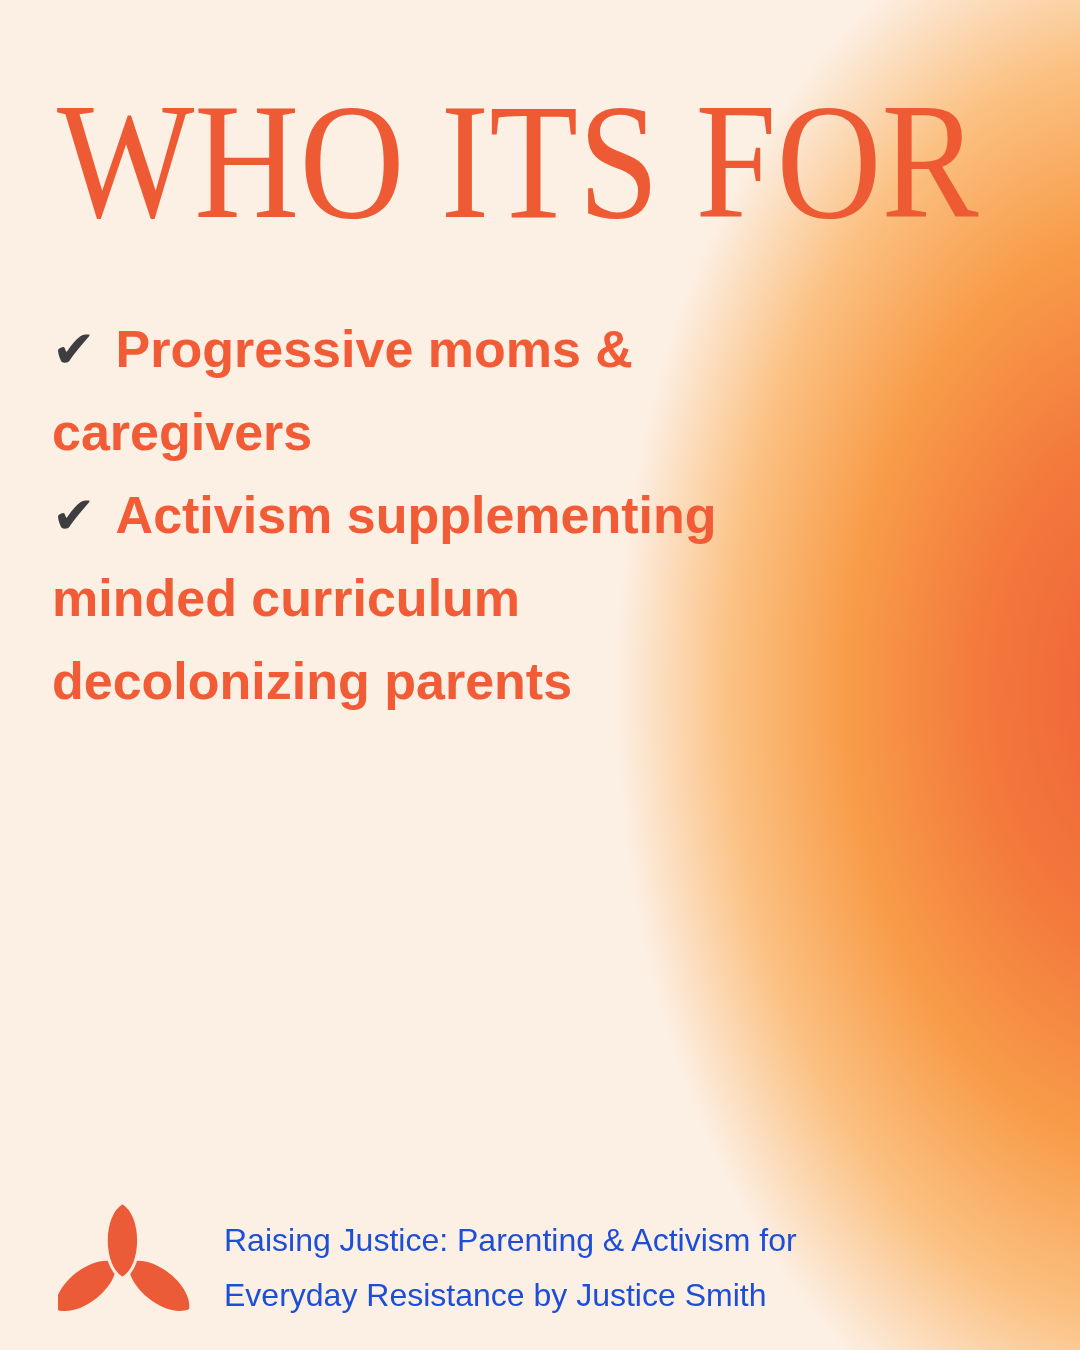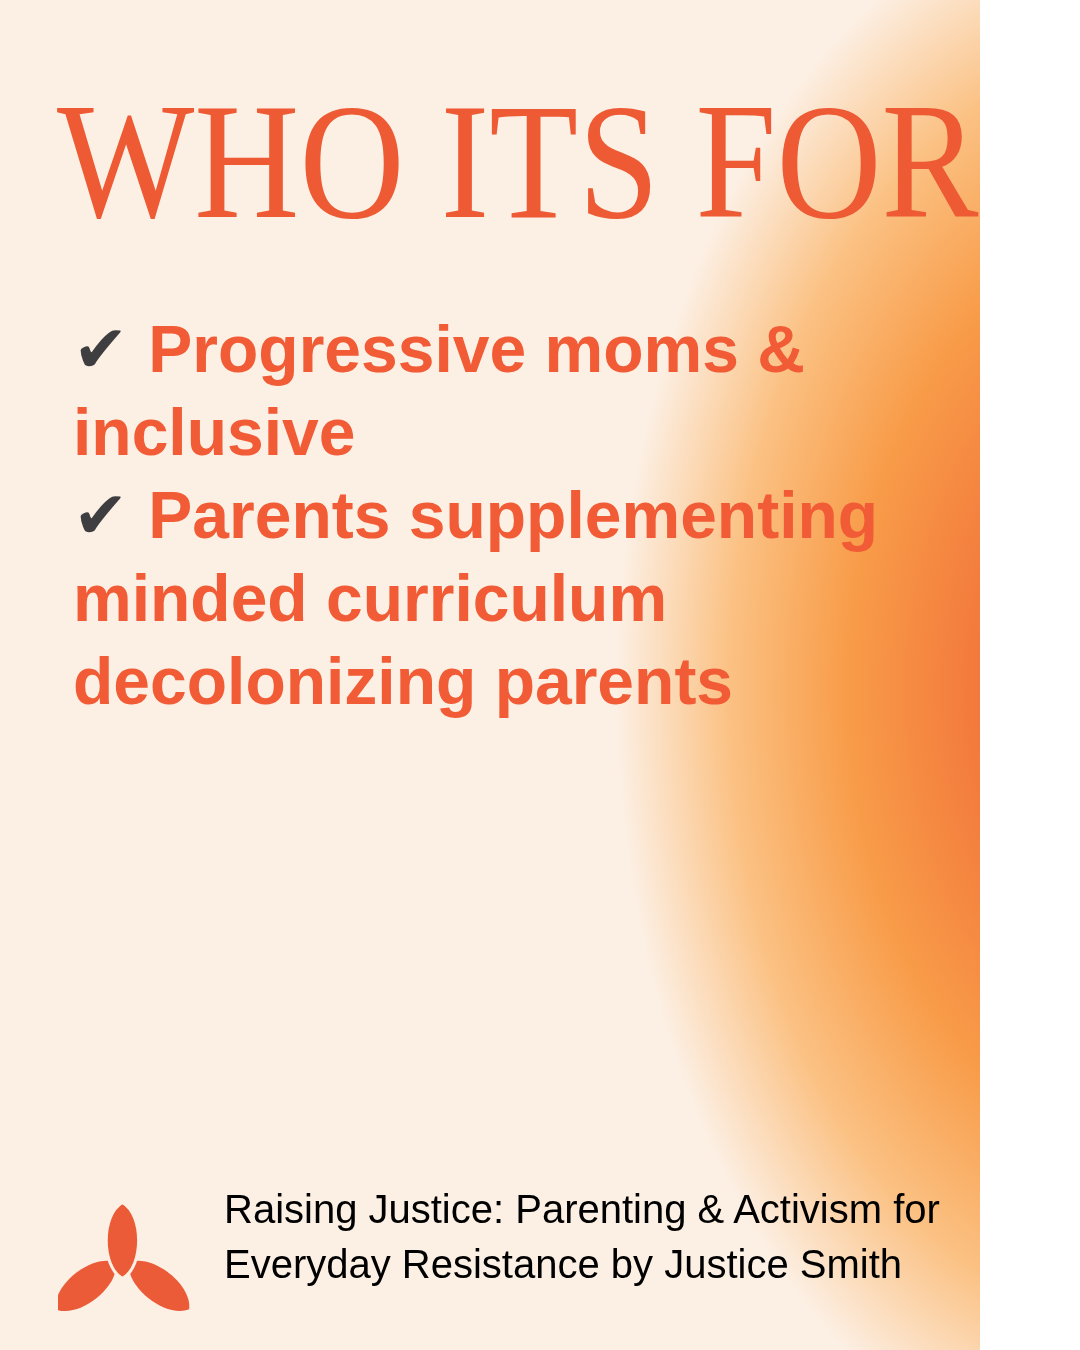--- a/index.html
+++ b/index.html
@@ -1,18 +1,18 @@
 <!DOCTYPE html>
 <html><head>
 <meta charset="utf-8">
 <style>
   html,body{margin:0;padding:0;background:#ffffff;}
   .canvas{
     position:relative;
-    width:980px;height:1350px;
+    width:1080px;height:1350px;
     overflow:hidden;
     background:#FCEFE3;
     font-family:"Liberation Sans", sans-serif;
   }
   .gradient-blob{
     position:absolute;inset:0;
     background:
       radial-gradient(ellipse 560px 840px at 1155px 690px,
         #EF5C37 0%,
         #F37A3C 32%,
@@ -29,65 +29,65 @@
     font-size:150px;
     line-height:1;
     letter-spacing:0;
     color:#ED5A34;
     white-space:nowrap;
     transform:scale(0.97,1.10);
     transform-origin:left top;
   }
   .checklist{
     position:absolute;
-    left:73px;top:308px;
+    left:52px;top:308px;
     width:930px;
-    font-size:66px;
+    font-size:52px;
     font-weight:700;
     line-height:83px;
     color:#F15B35;
   }
   .checklist .line{white-space:nowrap;}
   .checklist .check{
     font-family:"DejaVu Sans", sans-serif;
     color:#3E3E40;
     margin-right:20px;
     font-weight:700;
   }
   .footer-logo{
     position:absolute;
     left:58px;top:1197px;
     width:134px;height:119px;
   }
   .attribution{
     position:absolute;
-    left:224px;top:1182px;
-    font-size:40px;
+    left:224px;top:1213px;
+    font-size:32px;
     font-weight:400;
     line-height:55px;
-    color:#000000;
+    color:#1d4ed8;
     white-space:nowrap;
   }
 </style>
 </head>
 <body>
 
 <div class="canvas">
 
   <div class="gradient-blob"></div>
 
   <h1 class="page-title">WHO ITS FOR</h1>
 
   <div class="checklist" id="checklist">
       <div class="item">
         <div class="line"><span class="check">✔</span><span>Progressive moms &amp;</span></div>
-        <div class="line"><span>inclusive</span></div>
+        <div class="line"><span>caregivers</span></div>
       </div>
       <div class="item">
-        <div class="line"><span class="check">✔</span><span>Parents supplementing</span></div>
+        <div class="line"><span class="check">✔</span><span>Activism supplementing</span></div>
         <div class="line"><span>minded curriculum</span></div>
       </div>
       <div class="item">
         <div class="line"><span>decolonizing parents</span></div>
       </div>
     </div>
 
   <svg class="footer-logo" viewBox="0 0 130 115" aria-hidden="true">
     <g fill="#EC5B38">
       <path transform="translate(27,86) rotate(52)" d="M0,-37 C21,-25 21,25 0,37 C-21,25 -21,-25 0,-37 Z"></path>

